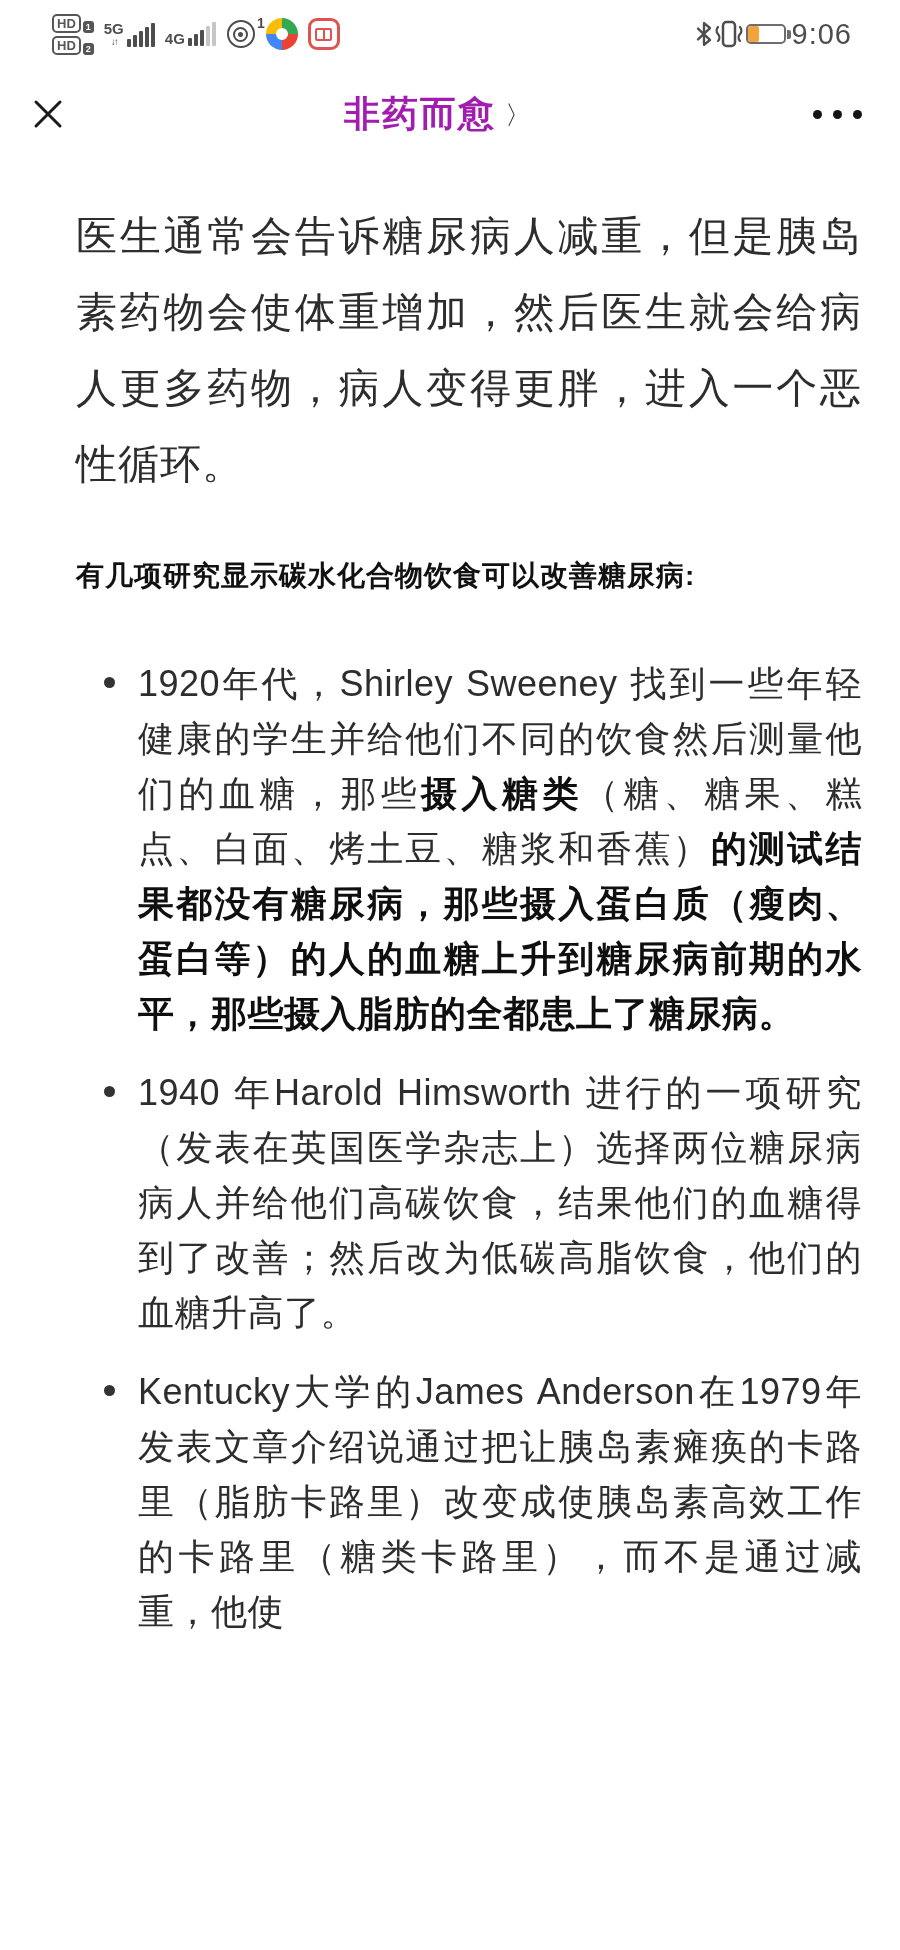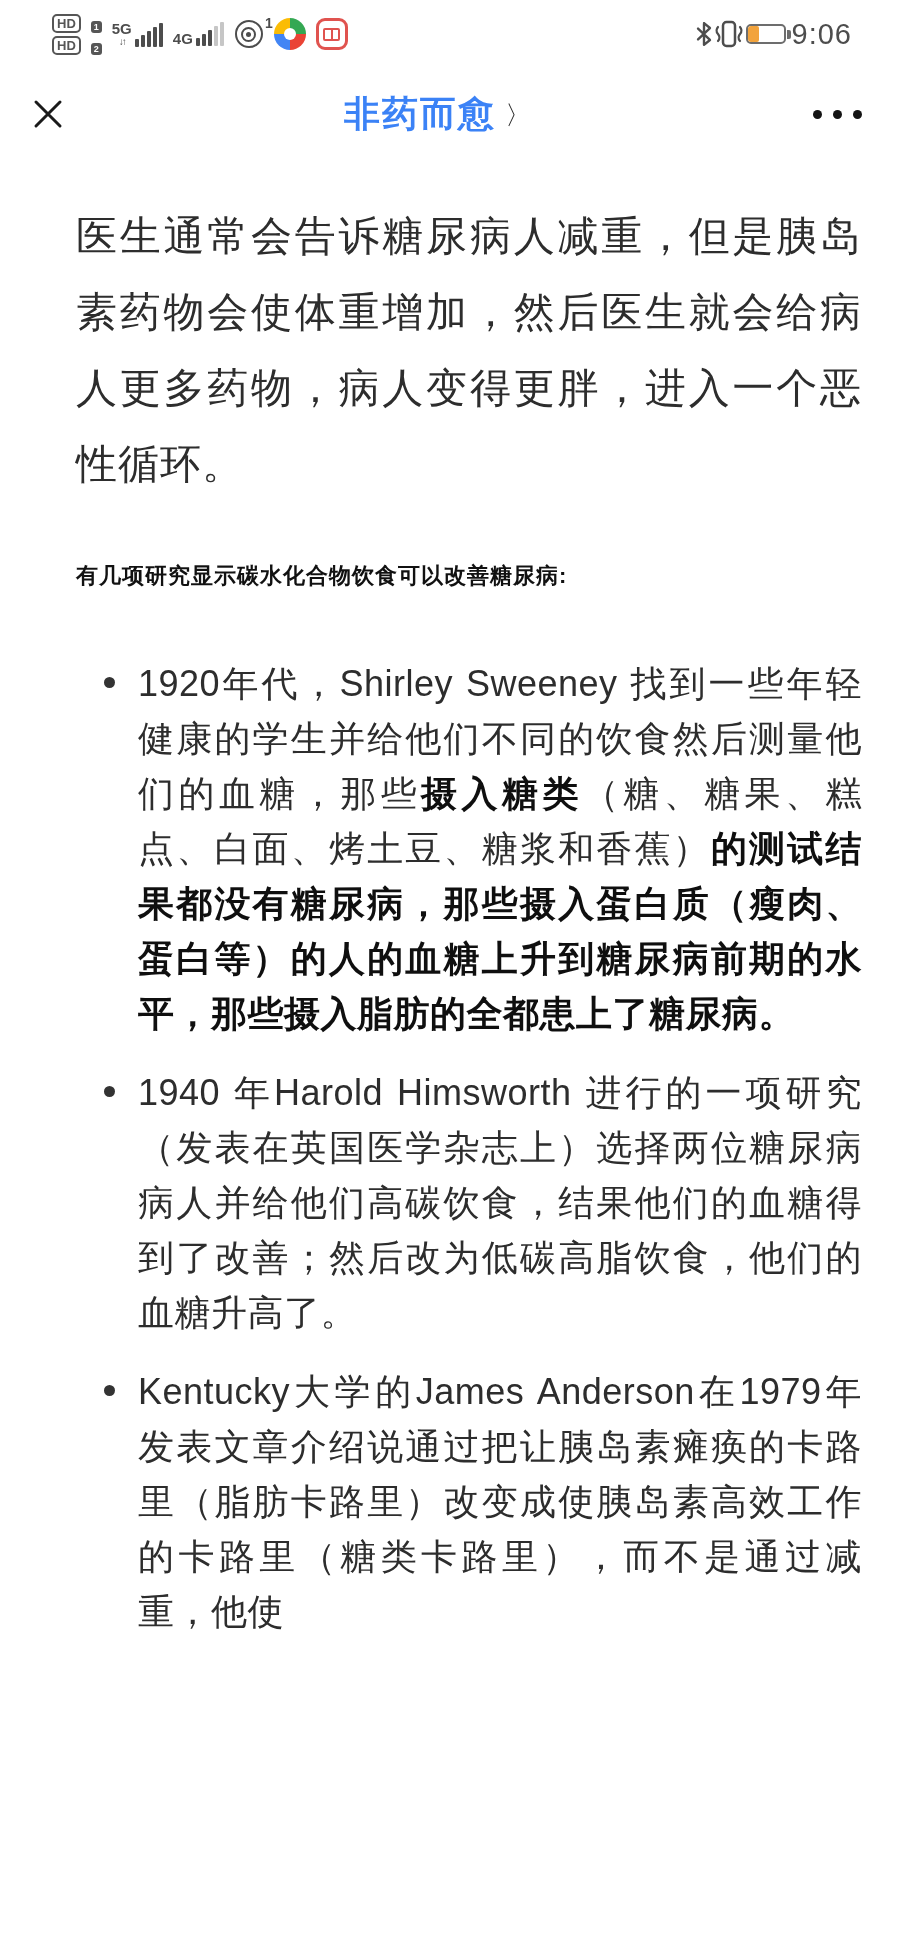--- a/index.html
+++ b/index.html
@@ -17,21 +17,21 @@
     height:48px;
     padding:10px 48px 0 52px;
     display:flex;align-items:center;justify-content:space-between;
     color:#4d4d4d;
   }
   .sb-left,.sb-right{display:flex;align-items:center;}
   .sb-left{gap:10px;}
   .sb-right{gap:0;}
 
   .hd-stack{display:flex;flex-direction:column;gap:3px;}
-  .hd-badge{display:flex;align-items:flex-end;gap:10px;}
+  .hd-badge{display:flex;align-items:flex-end;gap:2px;}
   .hd-box{
     border:2px solid #565656;border-radius:5px;
     font-size:13px;font-weight:bold;color:#565656;
     padding:0 3px;line-height:15px;height:15px;
   }
   .hd-sub{
     width:11px;height:12px;background:#565656;color:#fff;
     font-size:9px;font-weight:bold;border-radius:3px;
     display:flex;align-items:center;justify-content:center;
   }
@@ -75,33 +75,33 @@
 
   .time{font-size:29px;color:#4d4d4d;letter-spacing:1px;}
 
   
   .header{
     height:100px;padding:6px 34px 0 30px;
     display:flex;align-items:center;justify-content:space-between;
   }
   .close-btn{width:36px;height:36px;display:flex;align-items:center;justify-content:center;cursor:pointer;}
   .title-wrap{display:flex;align-items:center;gap:9px;cursor:pointer;}
-  .title{font-size:36px;font-weight:600;color:#3b82f6;letter-spacing:2px;}
+  .title{font-size:36px;font-weight:600;color:#a21caf;letter-spacing:2px;}
   .chevron{font-size:26px;color:#2a2a2a;font-weight:400;transform:translateY(1px);}
   .more-btn{display:flex;align-items:center;gap:11px;padding:10px 4px;cursor:pointer;}
   .dot{width:9px;height:9px;border-radius:50%;background:#141414;}
 
   
   .article{margin:34px 38px 0 76px;}
   .para{
     font-size:41px;line-height:76px;letter-spacing:1px;
     text-align:justify;color:#2d2d2d;margin:0 0 36px 0;
   }
   .heading{
-    font-size:22px;line-height:76px;letter-spacing:1px;
+    font-size:28px;line-height:76px;letter-spacing:1px;
     font-weight:bold;color:#111;text-align:justify;margin:0 0 42px 0;
   }
   ul.bullets{list-style:none;margin:0;padding:0;}
   ul.bullets li{
     position:relative;padding-left:62px;margin-bottom:24px;
     font-size:36px;line-height:55px;letter-spacing:0.5px;
     text-align:justify;color:#2d2d2d;
   }
   ul.bullets li::before{
     content:"";position:absolute;left:28px;top:21px;

